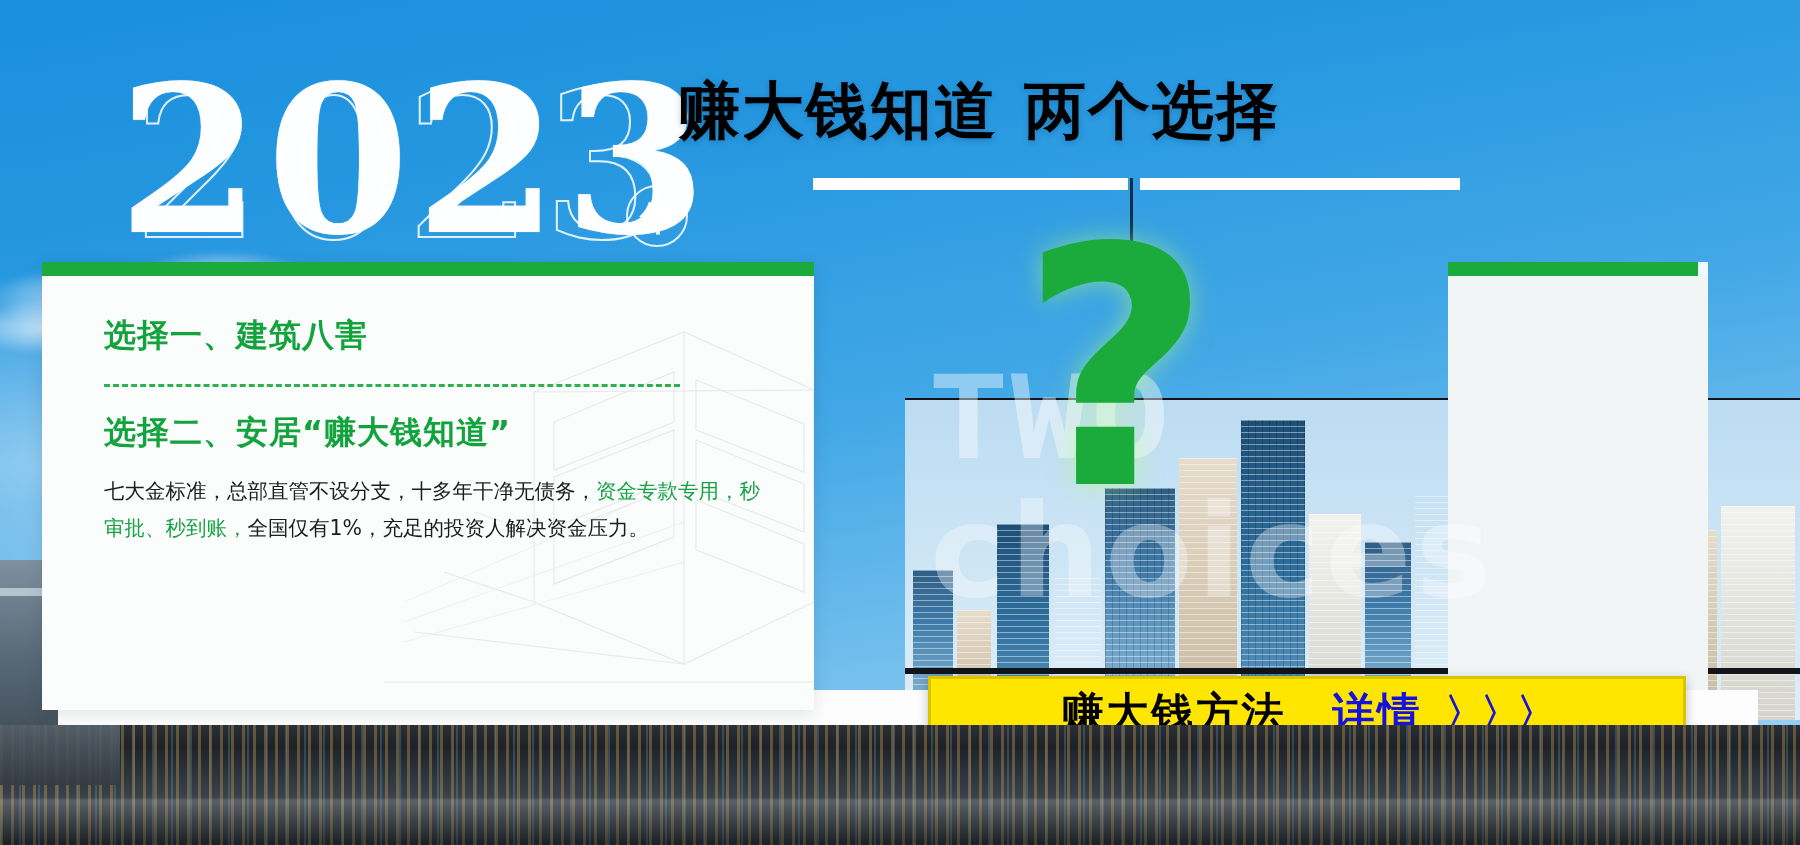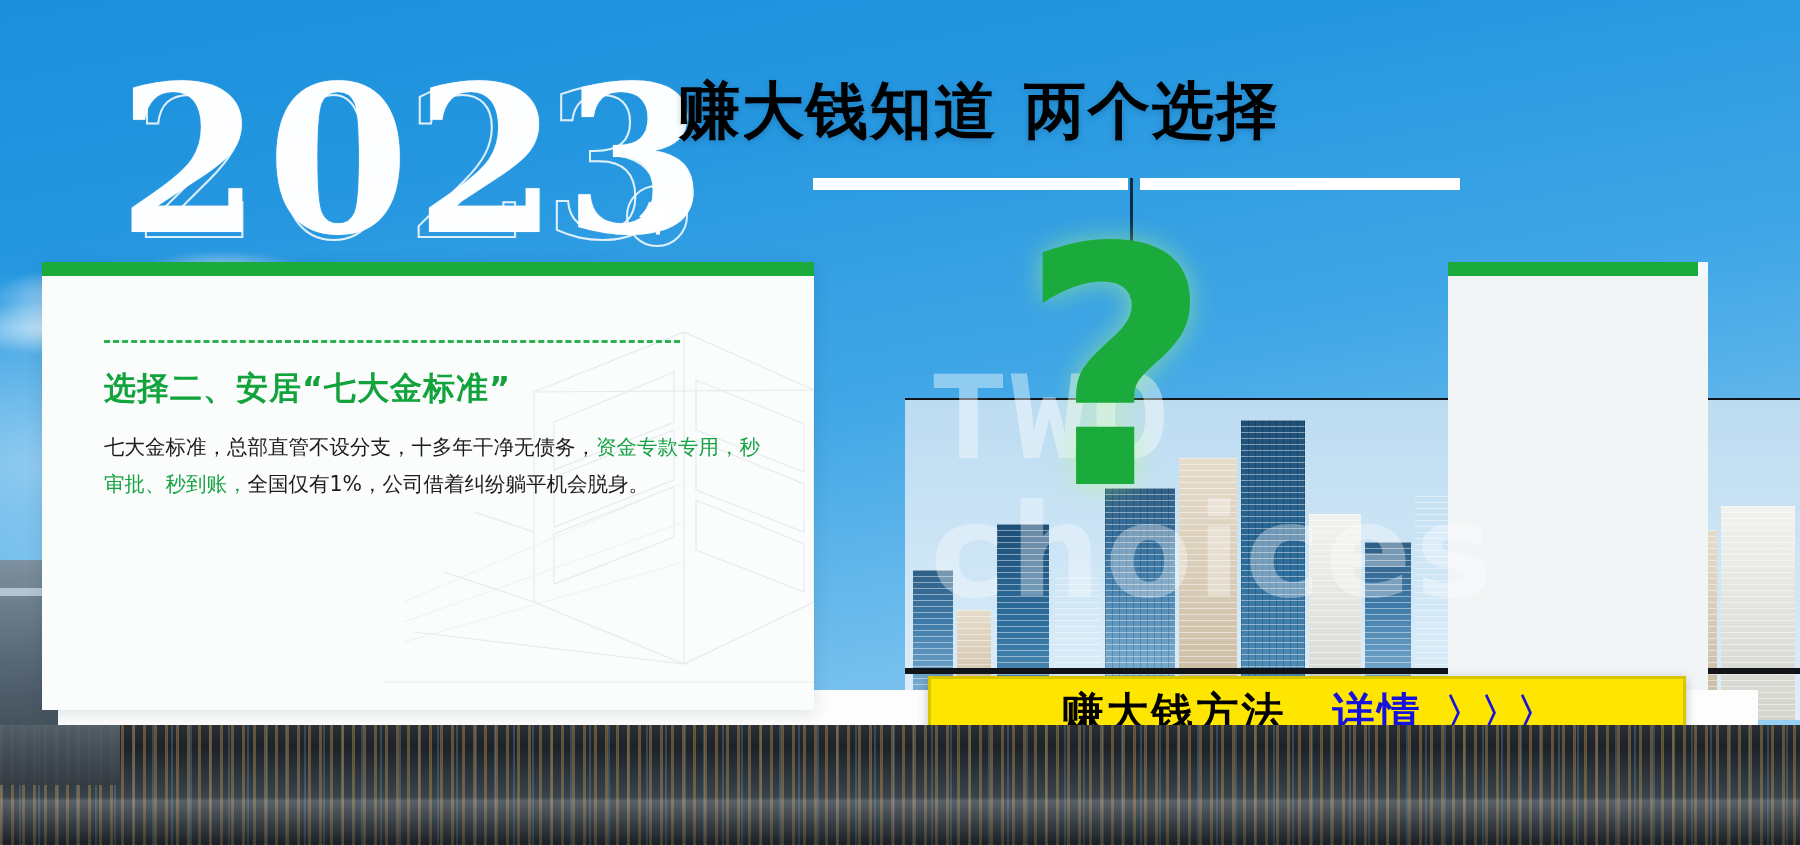--- a/index.html
+++ b/index.html
@@ -317,26 +317,27 @@
         <path d="M0 410 L460 410"></path>
       </g>
       <g fill="none" stroke="#e3e9ed" stroke-width="1">
         <path d="M20 330 L300 210"></path>
         <path d="M20 350 L300 250"></path>
         <path d="M20 370 L300 290"></path>
       </g>
     </svg>
 
     <div class="card-inner">
+      <h2 class="opt-title">选择一、建筑八害</h2>
 
       <hr class="dashed">
 
       <div class="opt2-wrap">
-        <h2 class="opt-title">选择二、安居“七大金标准”</h2>
-        <p class="opt-body"><span>七大金标准，总部直管不设分支，十多年干净无债务，</span><span class="hl">资金专款专用，秒审批、秒到账，</span><span>全国仅有1%，公司借着纠纷躺平机会脱身。</span></p>
+        <h2 class="opt-title">选择二、安居“赚大钱知道”</h2>
+        <p class="opt-body"><span>七大金标准，总部直管不设分支，十多年干净无债务，</span><span class="hl">资金专款专用，秒审批、秒到账，</span><span>全国仅有1%，充足的投资人解决资金压力。</span></p>
       </div>
     </div>
   </div>
 
   <div class="cta">
     <span class="cta-main">赚大钱方法</span>
     <span class="cta-link">详情</span>
     <span class="chev">〉〉〉</span>
   </div>
 

